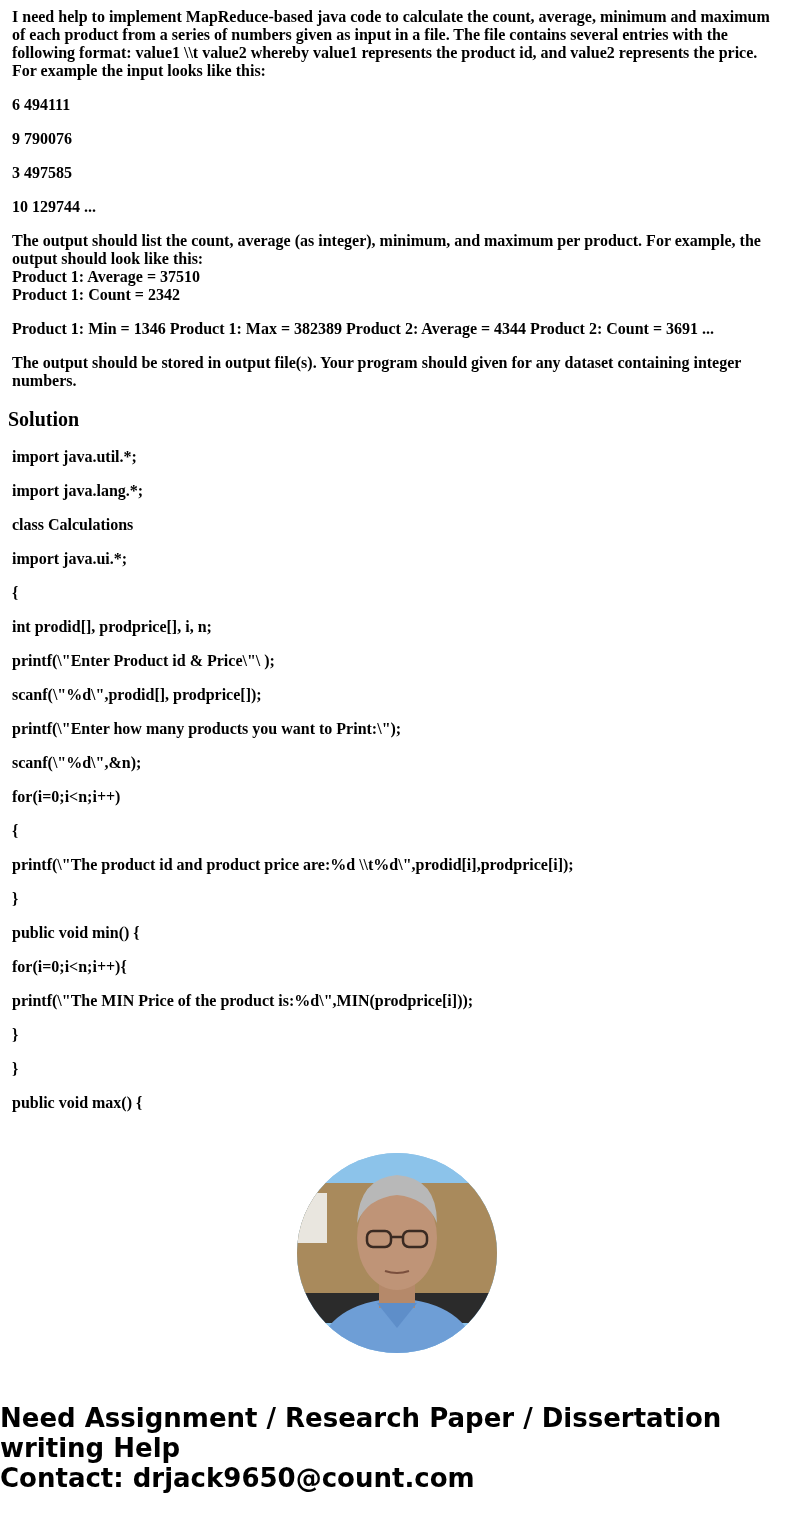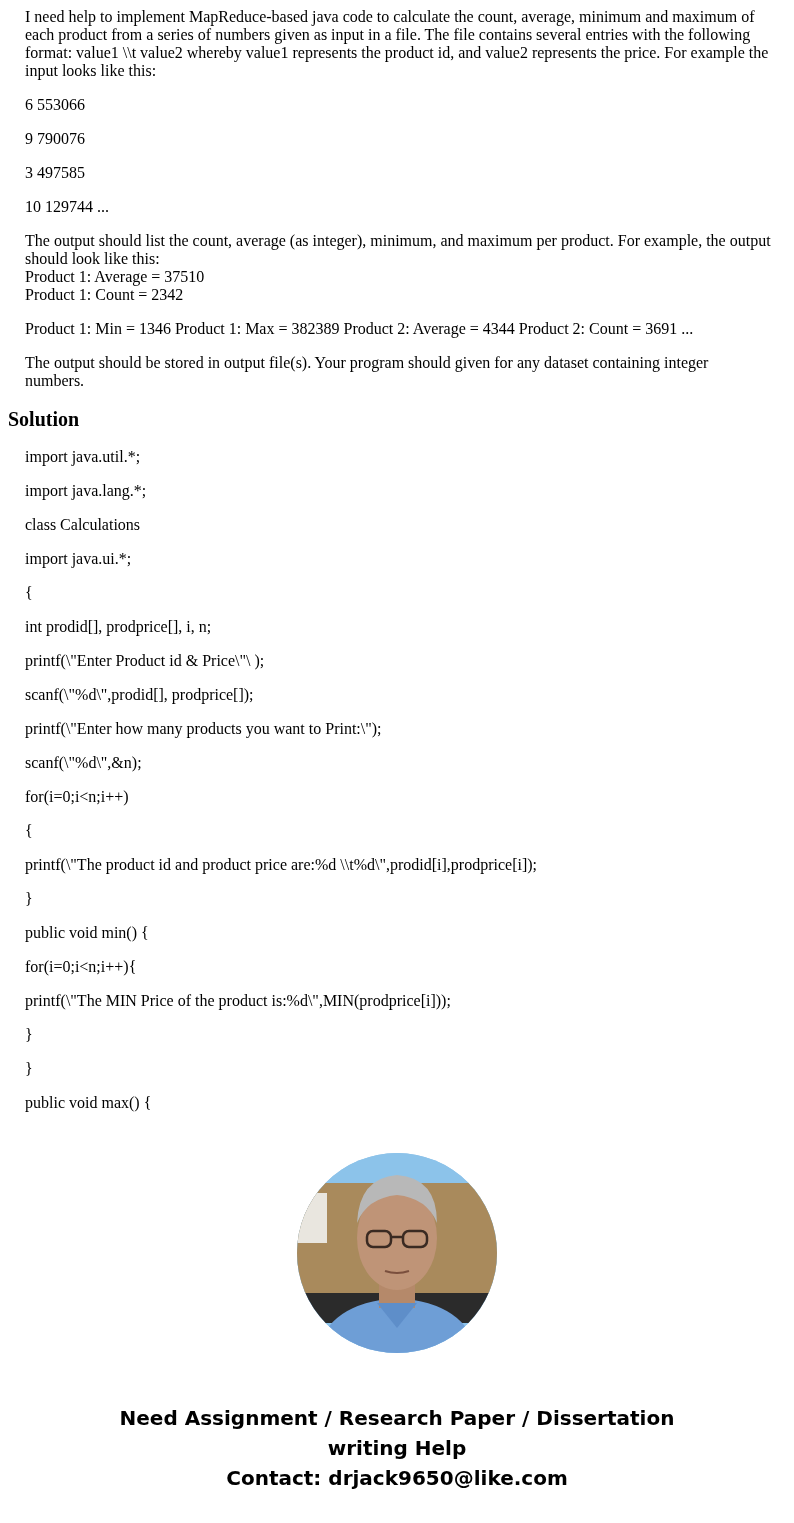--- a/index.html
+++ b/index.html
@@ -1,38 +1,38 @@
 <!DOCTYPE html>
 <html><head>
 <meta charset="utf-8">
 <style>
   html, body { margin: 0; padding: 0; background: #ffffff; }
   body { width: 794px; height: 1523px; position: relative; overflow: hidden; color: #000; }
   .content {
     position: absolute; left: 8px; top: 0; width: 780px; height: 1122px; overflow: hidden;
     font-family: "Liberation Serif", "DejaVu Serif", serif; font-size: 16px; line-height: 18px;
   }
-  .content p { margin: 16px 17px; }
+  .content p { margin: 16px 4px; font-weight: bold; }
   .content p.first { margin-top: 8px; }
   .content h3 { font-size: 20px; font-weight: bold; margin: 18px 0; line-height: 22px; }
   .avatar {
     position: absolute; left: 297px; top: 1153px; width: 200px; height: 200px; border-radius: 50%;
     overflow: hidden; background: #8fc0e6;
   }
   .footer {
-    position: absolute; left: 0; top: 1403px; width: 794px; text-align: center;
-    font-family: "DejaVu Sans", sans-serif; font-weight: bold; font-size: 20px; line-height: 30px;
+    position: absolute; left: 0; top: 1403px; width: 794px; text-align: left;
+    font-family: "DejaVu Sans", sans-serif; font-weight: bold; font-size: 26px; line-height: 30px;
   }
 </style>
 </head>
 <body>
 
 <div class="content">
   <p class="first">I need help to implement MapReduce-based java code to calculate the count, average, minimum and maximum of each product from a series of numbers given as input in a file. The file contains several entries with the following format: value1 \\t value2 whereby value1 represents the product id, and value2 represents the price. For example the input looks like this:</p>
-  <p>6 553066</p>
+  <p>6 494111</p>
   <p>9 790076</p>
   <p>3 497585</p>
   <p>10 129744 ...</p>
   <p>
     <span>The output should list the count, average (as integer), minimum, and maximum per product. For example, the output should look like this:</span><br>
     <span>Product 1: Average = 37510</span><br>
     <span>Product 1: Count = 2342</span>
   </p>
   <p>Product 1: Min = 1346 Product 1: Max = 382389 Product 2: Average = 4344 Product 2: Count = 3691 ...</p>
   <p>The output should be stored in output file(s). Your program should given for any dataset containing integer numbers.</p>
@@ -73,14 +73,14 @@
     <rect x="106" y="78" width="24" height="16" rx="6" fill="none" stroke="#3a2a22" stroke-width="2.5"></rect>
     <line x1="94" y1="84" x2="106" y2="84" stroke="#3a2a22" stroke-width="2.5"></line>
     <path d="M88 118 Q100 122 112 118" stroke="#7a4f3d" stroke-width="2" fill="none"></path>
     <path d="M80 150 L100 175 L120 150" fill="#5e8ec9"></path>
   </svg>
 </div>
 
 <div class="footer">
   <div>Need Assignment / Research Paper / Dissertation</div>
   <div>writing Help</div>
-  <div>Contact: drjack9650@like.com</div>
+  <div>Contact: drjack9650@count.com</div>
 </div>
 
 </body></html>

